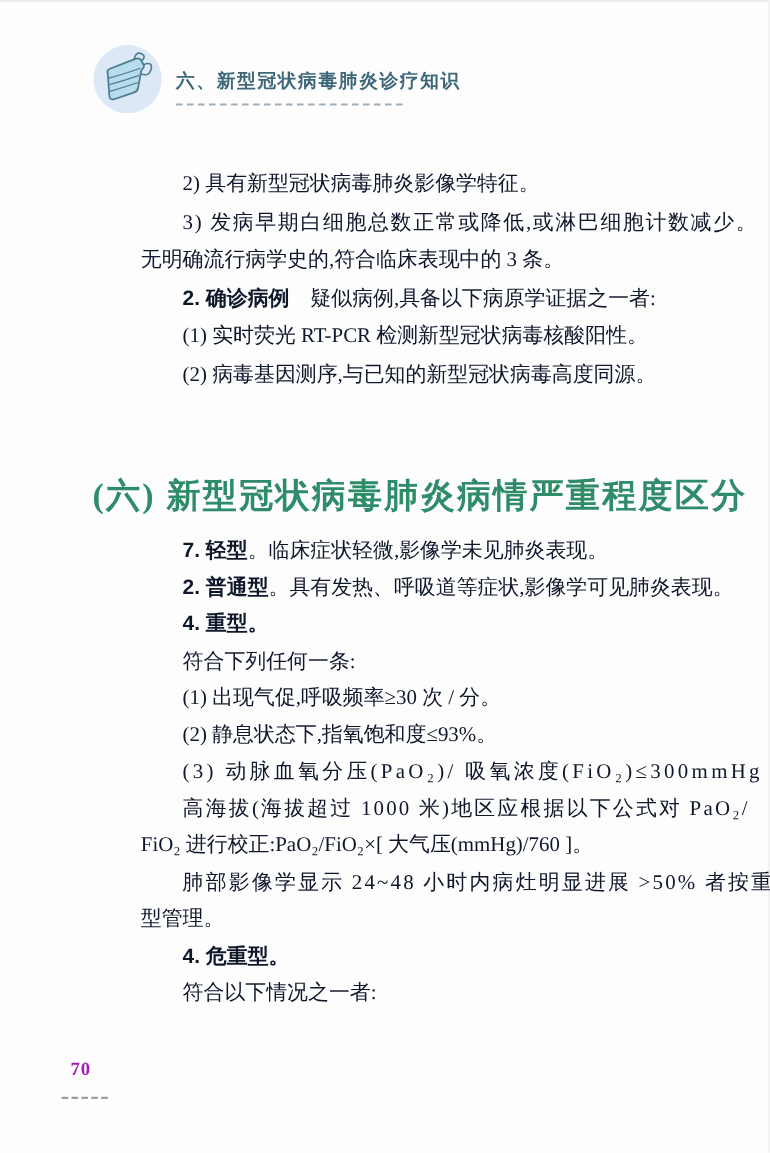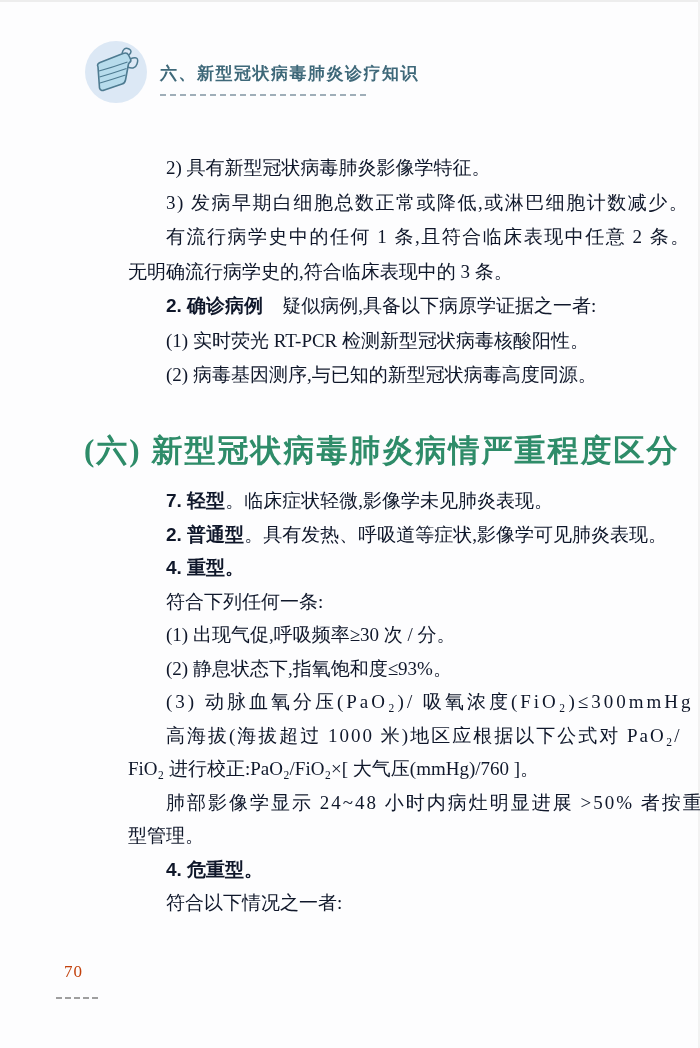--- a/index.html
+++ b/index.html
@@ -33,21 +33,21 @@
   .ls3{letter-spacing:3px;}
   .b{font-weight:700;font-family:"Liberation Sans","DejaVu Sans",sans-serif;font-size:19px;}
 
   
   .sec-heading{
     position:absolute;top:430px;left:84px;width:532px;text-align:center;
     font-size:31px;font-weight:700;color:#2E8C69;letter-spacing:2px;white-space:nowrap;
   }
 
   
-  .pagenum{position:absolute;left:64px;top:962px;font-size:17px;color:#c2410c;letter-spacing:1px;}
+  .pagenum{position:absolute;left:64px;top:962px;font-size:17px;color:#a21caf;letter-spacing:1px;font-weight:bold;}
   .foot-dash{position:absolute;left:56px;top:997px;width:42px;border-top:2px dashed #9f9f9f;}
 </style>
 </head>
 <body>
 
 <div class="page-edge-top"></div>
 <div class="page-edge-right"></div>
 
 <div class="hdr">
   <div class="badge">
@@ -67,21 +67,20 @@
   </div>
   <div class="hdr-text">
     <div class="hdr-title">六、新型冠状病毒肺炎诊疗知识</div>
     <div class="hdr-dash"></div>
   </div>
 </div>
 
 <div class="col sec1">
   <div class="ln ind">2) 具有新型冠状病毒肺炎影像学特征。</div>
   <div class="ln ind ls1">3) 发病早期白细胞总数正常或降低,或淋巴细胞计数减少。</div>
-  <div class="ln ind ls1">有流行病学史中的任何 1 条,且符合临床表现中任意 2 条。</div>
   <div class="ln">无明确流行病学史的,符合临床表现中的 3 条。</div>
   <div class="ln ind"><span class="b">2. 确诊病例</span><span>　疑似病例,具备以下病原学证据之一者:</span></div>
   <div class="ln ind">(1) 实时荧光 RT-PCR 检测新型冠状病毒核酸阳性。</div>
   <div class="ln ind">(2) 病毒基因测序,与已知的新型冠状病毒高度同源。</div>
 </div>
 
 <div class="sec-heading">(六) 新型冠状病毒肺炎病情严重程度区分</div>
 
 <div class="col sec2">
   <div class="ln ind"><span class="b">7. 轻型</span><span>。临床症状轻微,影像学未见肺炎表现。</span></div>

